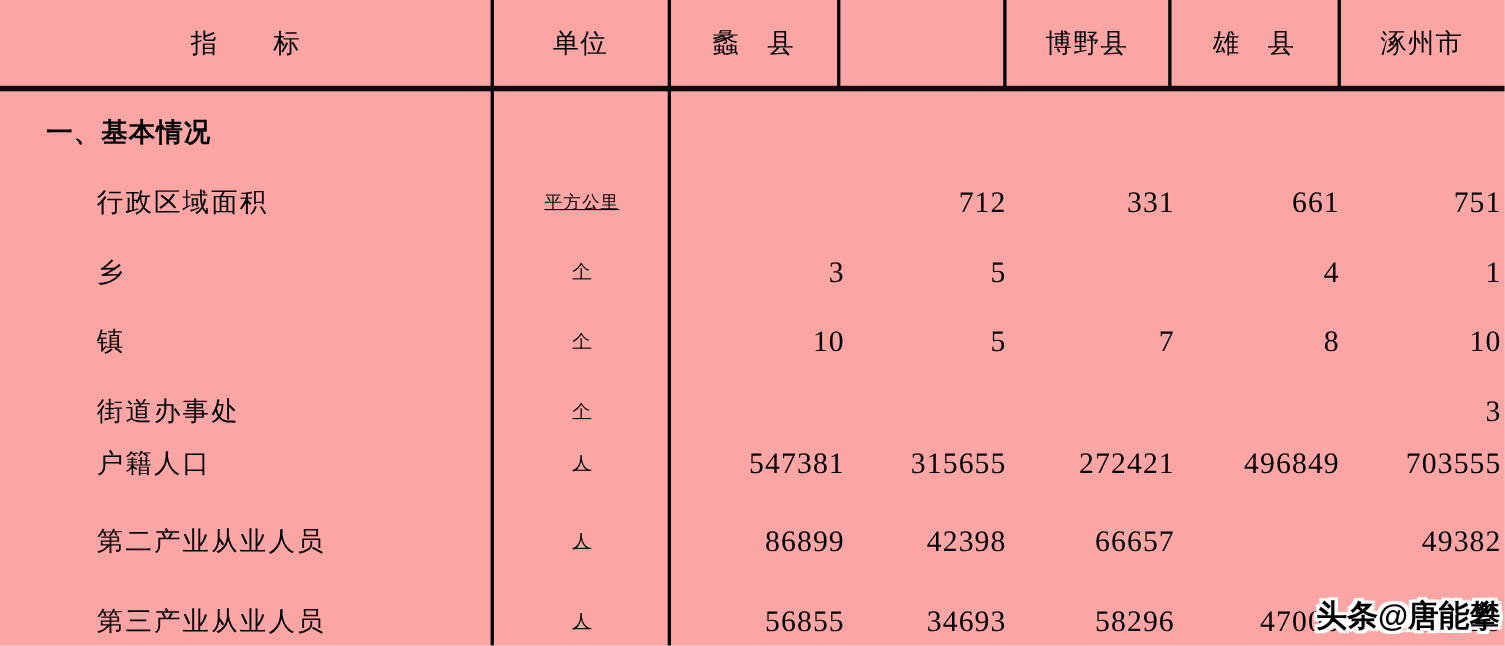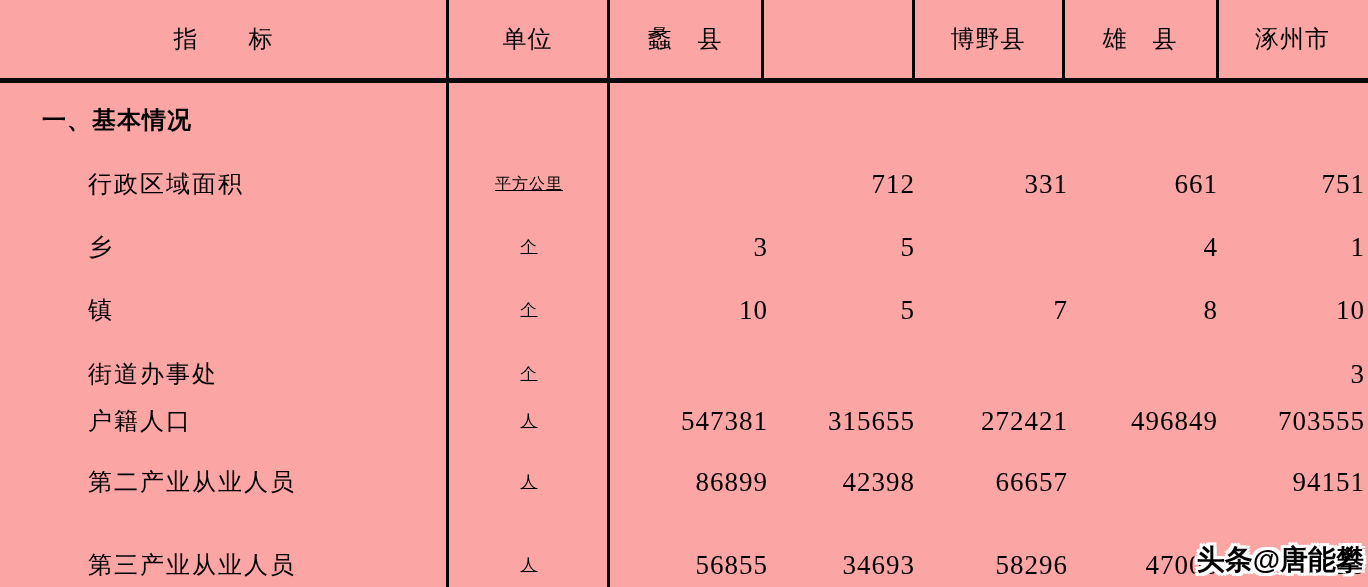--- a/index.html
+++ b/index.html
@@ -55,21 +55,21 @@
   .v1{right:453px;}
   .v2{right:300px;}
   .v3{right:150px;}
   .v4{right:3px;}
   .r-section{top:89px;}
   .r0{top:153px;}
   .r1{top:216px;}
   .r2{top:279px;}
   .r3{top:343px;}
   .r4{top:390px;}
-  .r5{top:451px;}
+  .r5{top:461px;}
   .r6{top:534px;}
   
   .watermark{
     position:absolute;right:4px;bottom:8px;
     font-family:"Liberation Sans","DejaVu Sans",sans-serif;
     font-weight:bold;font-size:28px;color:#000;letter-spacing:0px;
     text-shadow:
       -3px -3px 0 #fff, 3px -3px 0 #fff, -3px 3px 0 #fff, 3px 3px 0 #fff,
       0 -3px 0 #fff, 0 3px 0 #fff, -3px 0 0 #fff, 3px 0 0 #fff,
       -1px -1px 0 #fff, 1px 1px 0 #fff;
@@ -147,21 +147,21 @@
     <div class="val v3">496849</div>
     <div class="val v4">703555</div>
   </div>
 
   <div class="row r5">
     <div class="label">第二产业从业人员</div>
     <div class="unit">人</div>
     <div class="val v0">86899</div>
     <div class="val v1">42398</div>
     <div class="val v2">66657</div>
-    <div class="val v4">94151</div>
+    <div class="val v4">49382</div>
   </div>
 
   <div class="row r6">
     <div class="label">第三产业从业人员</div>
     <div class="unit">人</div>
     <div class="val v0">56855</div>
     <div class="val v1">34693</div>
     <div class="val v2">58296</div>
     <div class="val v3">47006</div>
     <div class="val v4">195128</div>

